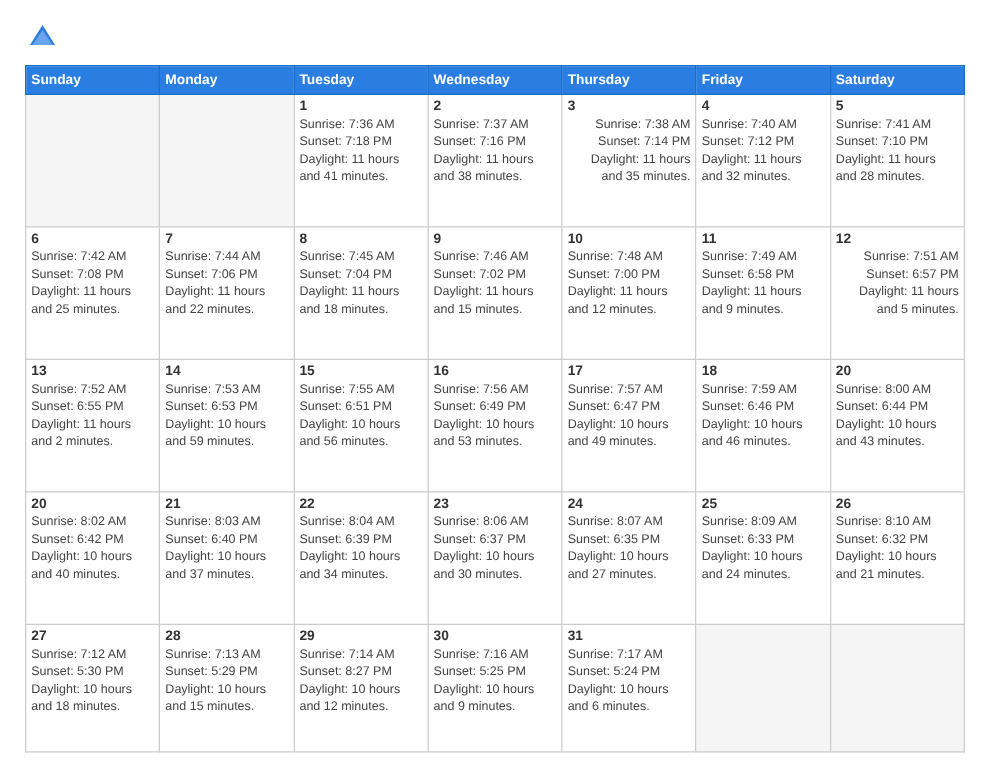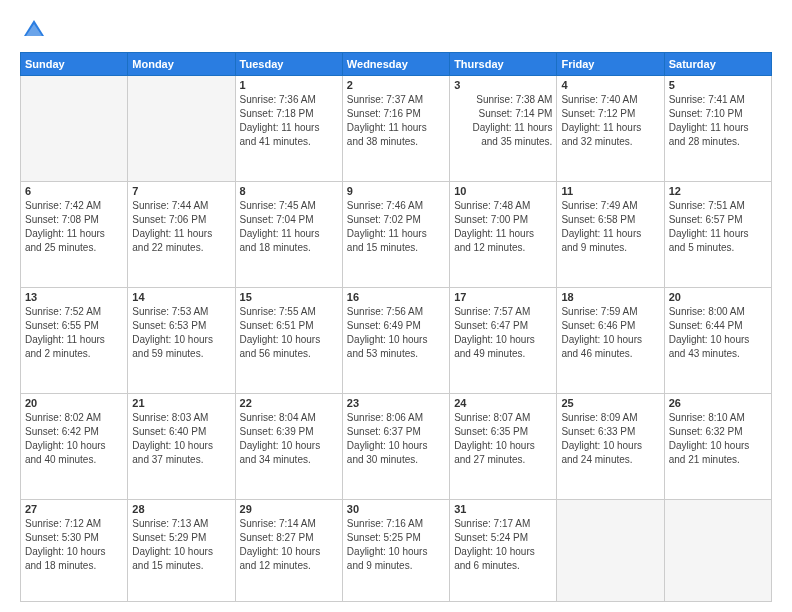--- a/index.html
+++ b/index.html
@@ -202,21 +202,21 @@
 Daylight: 11 hours and 12 minutes.</div>
           </td>
           <td>
             <div class="day-num">11</div>
             <div class="day-info" style="white-space: pre-line;">Sunrise: 7:49 AM
 Sunset: 6:58 PM
 Daylight: 11 hours and 9 minutes.</div>
           </td>
           <td>
             <div class="day-num">12</div>
-            <div class="day-info" style="white-space: pre-line;">Sunrise: 7:51 AM
+            <div class="day-info" style="white-space: pre-line; text-align: right;">Sunrise: 7:51 AM
 Sunset: 6:57 PM
 Daylight: 11 hours and 5 minutes.</div>
           </td>
         </tr>
         <tr>
           <td>
             <div class="day-num">13</div>
             <div class="day-info" style="white-space: pre-line;">Sunrise: 7:52 AM
 Sunset: 6:55 PM
 Daylight: 11 hours and 2 minutes.</div>

